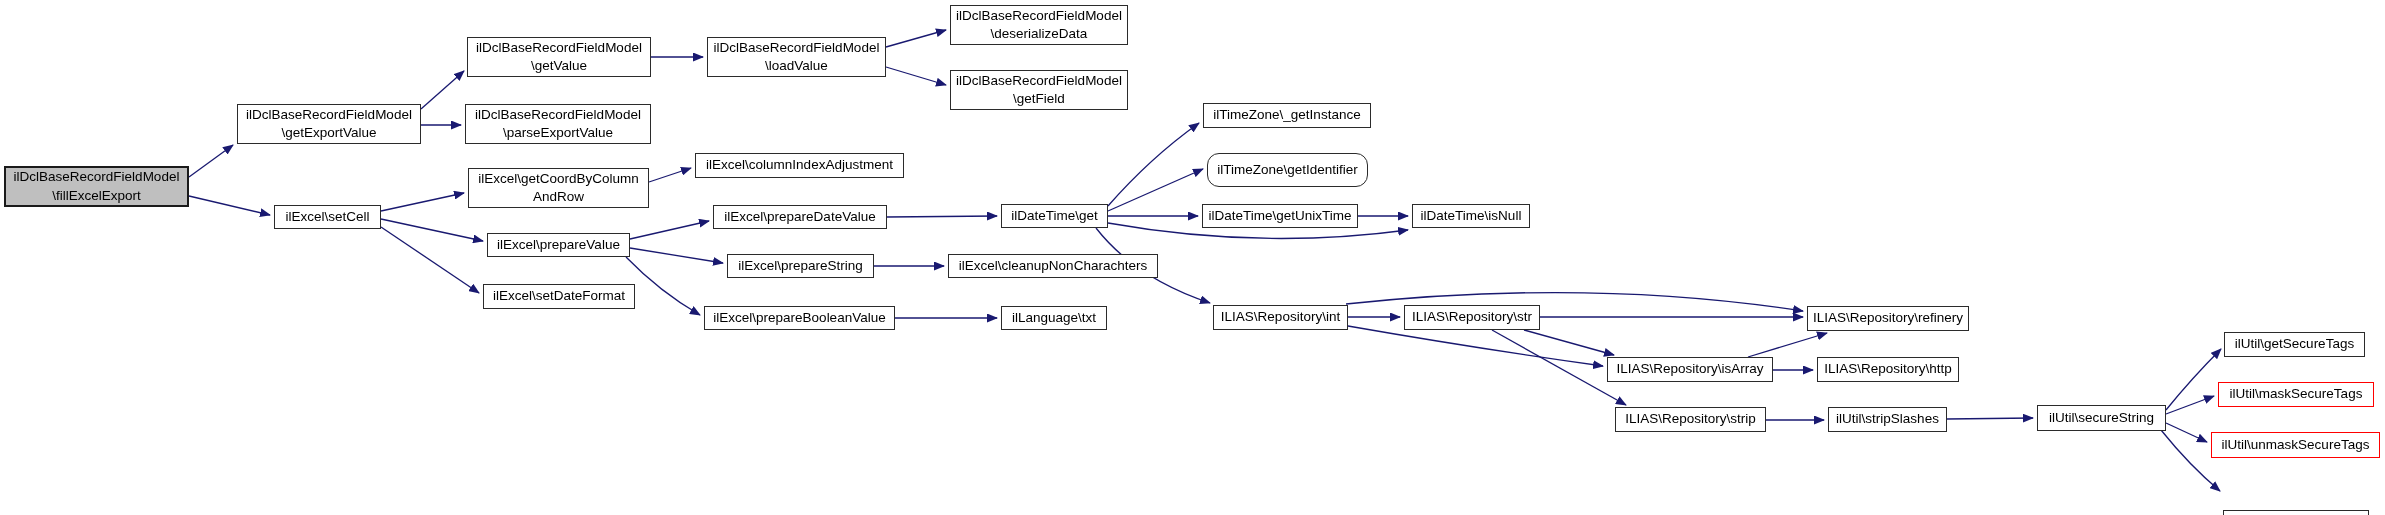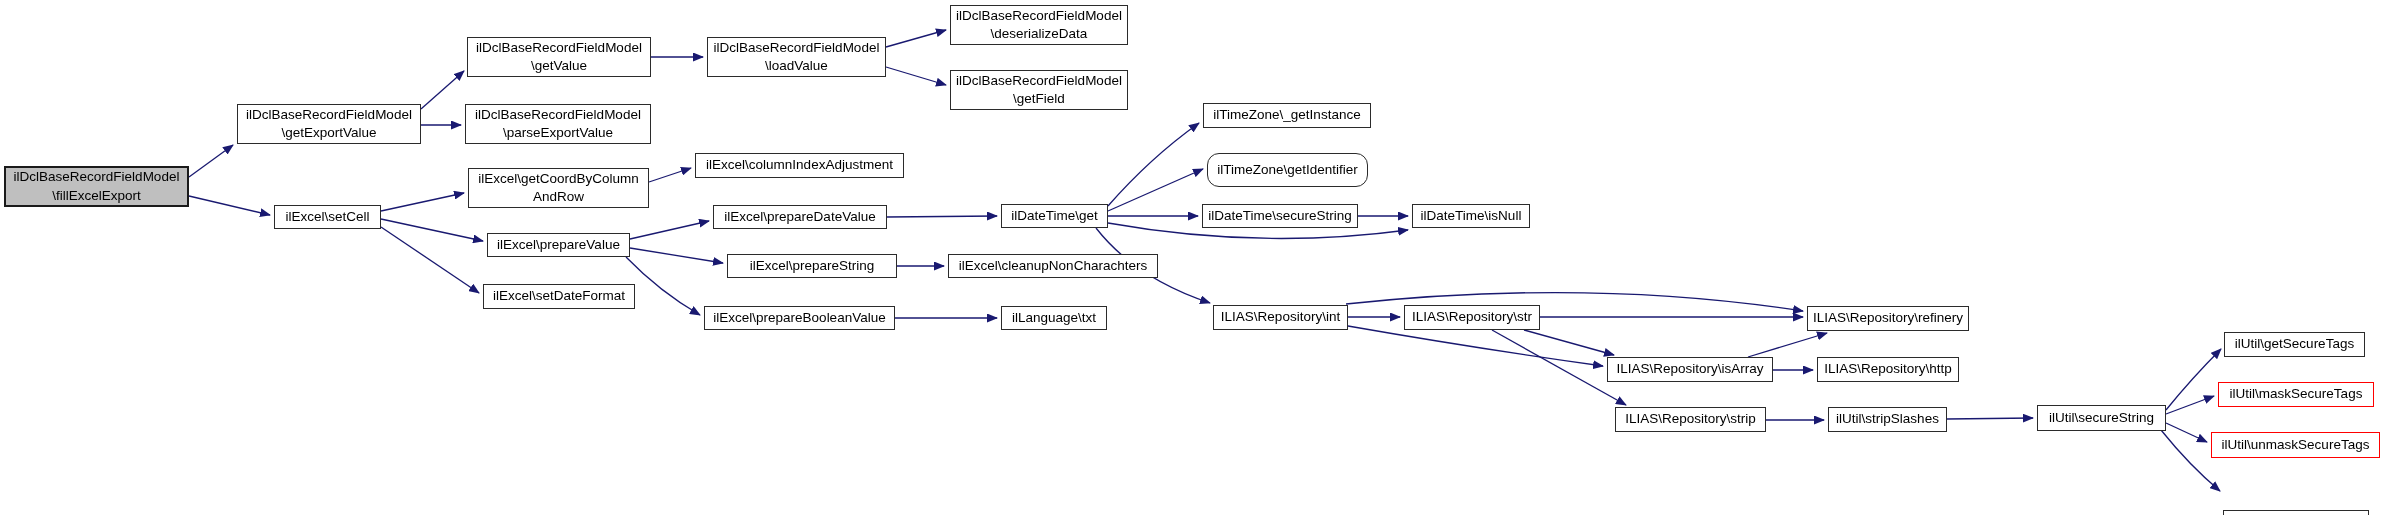--- a/index.html
+++ b/index.html
@@ -98,28 +98,28 @@
 \getField</div>
       <div class="node" style="left: 465px; top: 104px; width: 186px; height: 40px;">ilDclBaseRecordFieldModel
 \parseExportValue</div>
       <div class="node" style="left: 274px; top: 205px; width: 107px; height: 24px;">ilExcel\setCell</div>
       <div class="node" style="left: 468px; top: 168px; width: 181px; height: 40px;">ilExcel\getCoordByColumn
 AndRow</div>
       <div class="node" style="left: 695px; top: 153px; width: 209px; height: 25px;">ilExcel\columnIndexAdjustment</div>
       <div class="node" style="left: 487px; top: 233px; width: 143px; height: 24px;">ilExcel\prepareValue</div>
       <div class="node" style="left: 483px; top: 284px; width: 152px; height: 25px;">ilExcel\setDateFormat</div>
       <div class="node" style="left: 713px; top: 205px; width: 174px; height: 24px;">ilExcel\prepareDateValue</div>
-      <div class="node" style="left: 727px; top: 254px; width: 170px; height: 24px;">ilExcel\prepareString</div>
+      <div class="node" style="left: 727px; top: 254px; width: 147px; height: 24px;">ilExcel\prepareString</div>
       <div class="node" style="left: 948px; top: 254px; width: 210px; height: 24px;">ilExcel\cleanupNonCharachters</div>
       <div class="node" style="left: 704px; top: 306px; width: 191px; height: 24px;">ilExcel\prepareBooleanValue</div>
       <div class="node" style="left: 1001px; top: 306px; width: 106px; height: 24px;">ilLanguage\txt</div>
       <div class="node" style="left: 1001px; top: 204px; width: 107px; height: 24px;">ilDateTime\get</div>
       <div class="node" style="left: 1203px; top: 103px; width: 168px; height: 25px;">ilTimeZone\_getInstance</div>
       <div class="node" style="left: 1207px; top: 153px; width: 161px; height: 34px; border-radius: 12px;">ilTimeZone\getIdentifier</div>
-      <div class="node" style="left: 1202px; top: 204px; width: 156px; height: 24px;">ilDateTime\secureString</div>
+      <div class="node" style="left: 1202px; top: 204px; width: 156px; height: 24px;">ilDateTime\getUnixTime</div>
       <div class="node" style="left: 1412px; top: 204px; width: 118px; height: 24px;">ilDateTime\isNull</div>
       <div class="node" style="left: 1213px; top: 305px; width: 135px; height: 25px;">ILIAS\Repository\int</div>
       <div class="node" style="left: 1404px; top: 305px; width: 136px; height: 25px;">ILIAS\Repository\str</div>
       <div class="node" style="left: 1807px; top: 306px; width: 162px; height: 25px;">ILIAS\Repository\refinery</div>
       <div class="node" style="left: 1607px; top: 357px; width: 166px; height: 25px;">ILIAS\Repository\isArray</div>
       <div class="node" style="left: 1817px; top: 357px; width: 142px; height: 25px;">ILIAS\Repository\http</div>
       <div class="node" style="left: 1615px; top: 407px; width: 151px; height: 25px;">ILIAS\Repository\strip</div>
       <div class="node" style="left: 1828px; top: 407px; width: 119px; height: 25px; text-align: center;">ilUtil\stripSlashes</div>
       <div class="node" style="left: 2037px; top: 405px; width: 129px; height: 26px;">ilUtil\secureString</div>
       <div class="node" style="left: 2224px; top: 332px; width: 141px; height: 25px;">ilUtil\getSecureTags</div>

